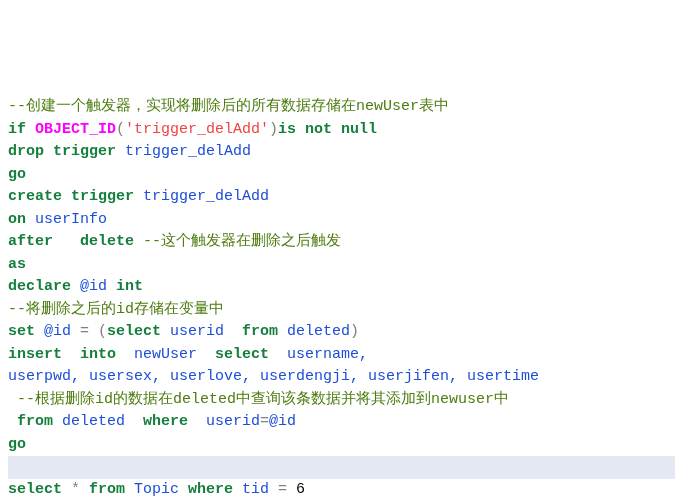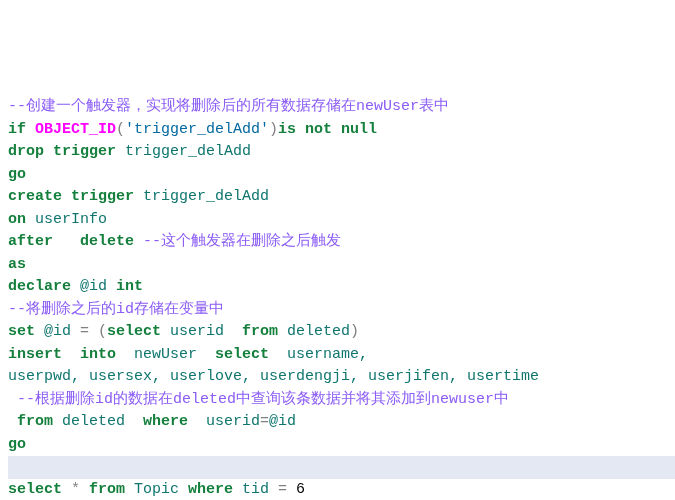--- a/index.html
+++ b/index.html
@@ -15,25 +15,25 @@
   .code-area {
     width: 675px;
   }
   .ln { display: block; }
   .highlight-row {
     background: #e4e8f2;
     display: block;
     width: 100%;
   }
   .kw { color: #15803d; font-weight: bold; }
-  .cm { color: #8b5cf6; }
-  .str { color: #0369a1; }
+  .cm { color: #4d7c0f; }
+  .str { color: #ef4444; }
   .fn { color: #ff00ff; font-weight: bold; }
   .num { color: #000000; }
-  .id { color: #0f766e; margin-top: 24px; }
+  .id { color: #1d4ed8; margin-top: 24px; }
   .op { color: #808080; }
 </style>
 </head>
 <body>
 
 
 
 <div class="code-area"><span class="ln"><span class="cm">--创建一个触发器，实现将删除后的所有数据存储在newUser表中</span></span><span class="ln"><span class="kw">if</span><span class="fn"> OBJECT_ID</span><span class="op">(</span><span class="str">'trigger_delAdd'</span><span class="op">)</span><span class="kw">is not null</span></span><span class="ln"><span class="kw">drop trigger</span><span class="id"> trigger_delAdd</span></span><span class="ln"><span class="kw">go</span></span><span class="ln"><span class="kw">create trigger</span><span class="id"> trigger_delAdd</span></span><span class="ln"><span class="kw">on</span><span class="id"> userInfo</span></span><span class="ln"><span class="kw">after</span><span>   </span><span class="kw">delete</span><span class="cm"> --这个触发器在删除之后触发</span></span><span class="ln"><span class="kw">as</span></span><span class="ln"><span class="kw">declare</span><span class="id"> @id </span><span class="kw">int</span></span><span class="ln"><span class="cm">--将删除之后的id存储在变量中</span></span><span class="ln"><span class="kw">set</span><span class="id"> @id </span><span class="op">= (</span><span class="kw">select</span><span class="id"> userid  </span><span class="kw">from</span><span class="id"> deleted</span><span class="op">)</span></span><span class="ln"><span class="kw">insert</span><span>  </span><span class="kw">into</span><span class="id">  newUser  </span><span class="kw">select</span><span class="id">  username,</span></span><span class="ln"><span class="id">userpwd, usersex, userlove, userdengji, userjifen, usertime</span></span><span class="ln"><span class="cm"> --根据删除id的数据在deleted中查询该条数据并将其添加到newuser中</span></span><span class="ln"><span> </span><span class="kw">from</span><span class="id"> deleted  </span><span class="kw">where</span><span class="id">  userid</span><span class="op">=</span><span class="id">@id</span></span><span class="ln"><span class="kw">go</span></span><span class="ln highlight-row"><span> </span></span><span class="ln"><span class="kw">select</span><span class="op"> *</span><span class="kw"> from</span><span class="id"> Topic </span><span class="kw">where</span><span class="id"> tid </span><span class="op">= </span><span class="num">6</span></span></div>
 
 

